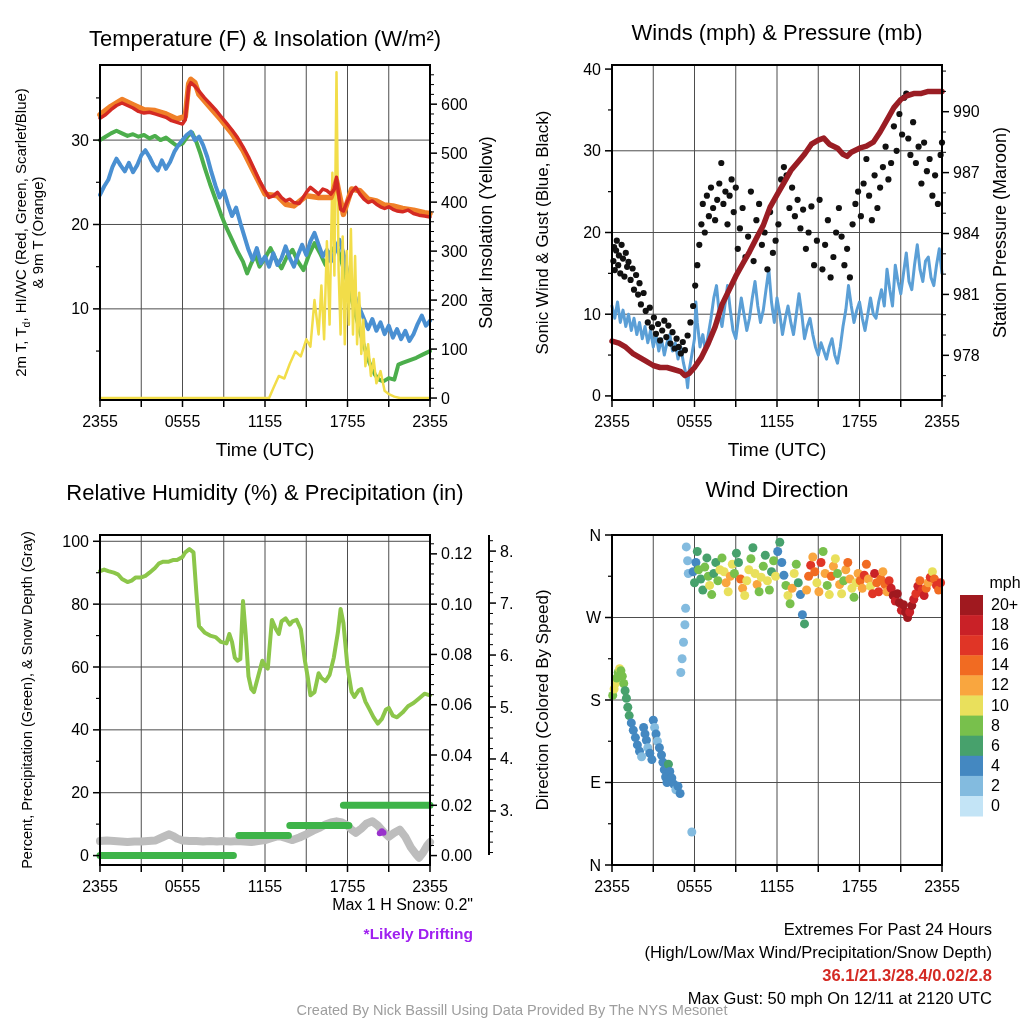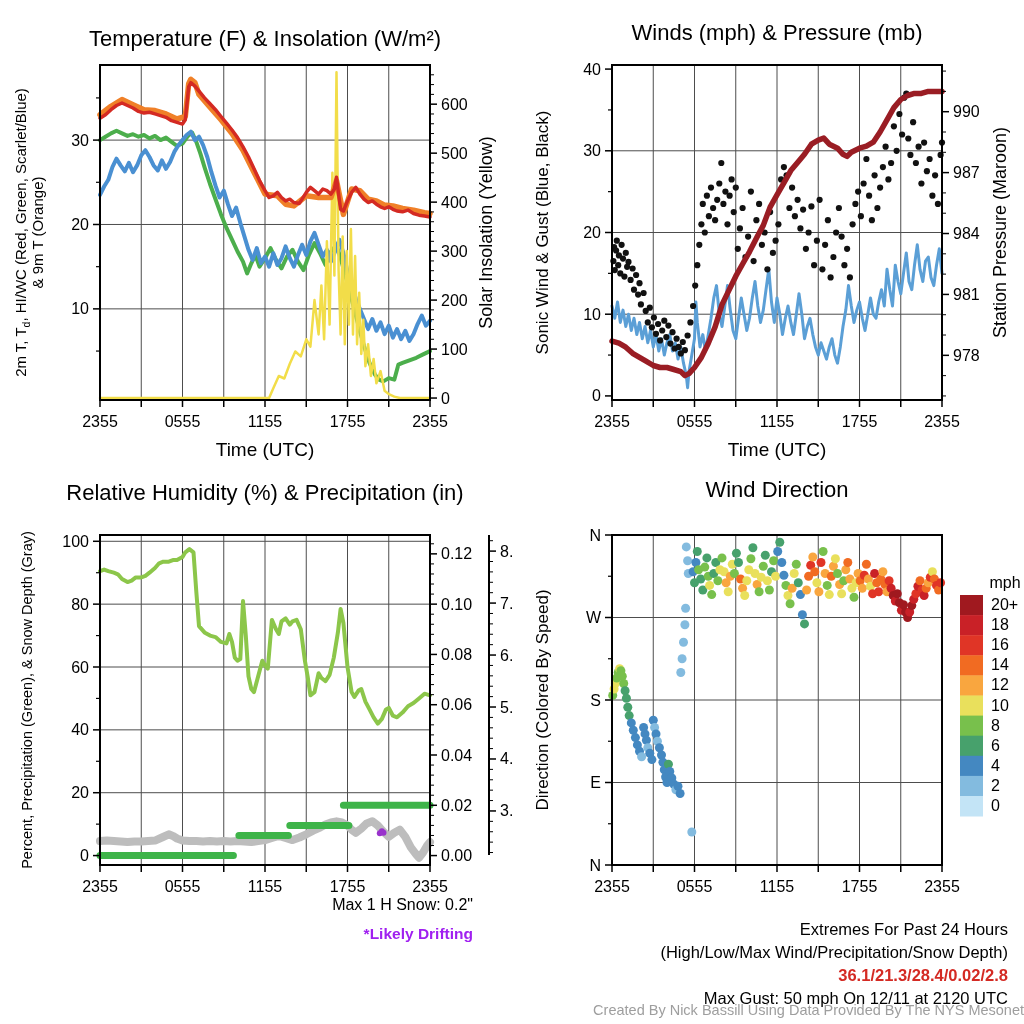--- a/index.html
+++ b/index.html
@@ -4,23 +4,23 @@
 <style>
   html,body{margin:0;padding:0;background:#fff;}
   #canvas{position:relative;width:1024px;height:1024px;background:#ffffff;overflow:hidden;
           font-family:"Liberation Sans", sans-serif;}
   svg{position:absolute;}
   svg text{font-family:"Liberation Sans", sans-serif;fill:#000;}
   .txt{position:absolute;color:#000;}
   #footer-left{left:18px;top:906px;font-size:16.5px;line-height:23.5px;}
   #ann-snow{left:310px;top:896px;width:163px;text-align:right;font-size:16px;}
   #ann-drift{left:310px;top:925px;width:163px;text-align:right;font-size:15.5px;font-weight:bold;}
-  #extremes{right:16px;top:918px;text-align:right;font-size:16.5px;line-height:23px;}
+  #extremes{right:32px;top:918px;text-align:right;font-size:16.5px;line-height:23px;}
   #extremes .vals{font-weight:bold;}
-  #credit{left:0;top:1002px;width:1024px;text-align:right;font-size:14.5px;color:#9e9e9e;}
+  #credit{left:0;top:1002px;width:1024px;text-align:center;font-size:14.5px;color:#9e9e9e;}
 </style>
 </head>
 <body>
 
 <div id="canvas">
   <svg width="512" height="470" style="left:0;top:0">
       <line x1="141.25" x2="141.25" y1="65" y2="400" stroke="#4d4d4d" stroke-width="1"></line>
       <line x1="182.5" x2="182.5" y1="65" y2="400" stroke="#4d4d4d" stroke-width="1"></line>
       <line x1="223.75" x2="223.75" y1="65" y2="400" stroke="#4d4d4d" stroke-width="1"></line>
       <line x1="265" x2="265" y1="65" y2="400" stroke="#4d4d4d" stroke-width="1"></line>

